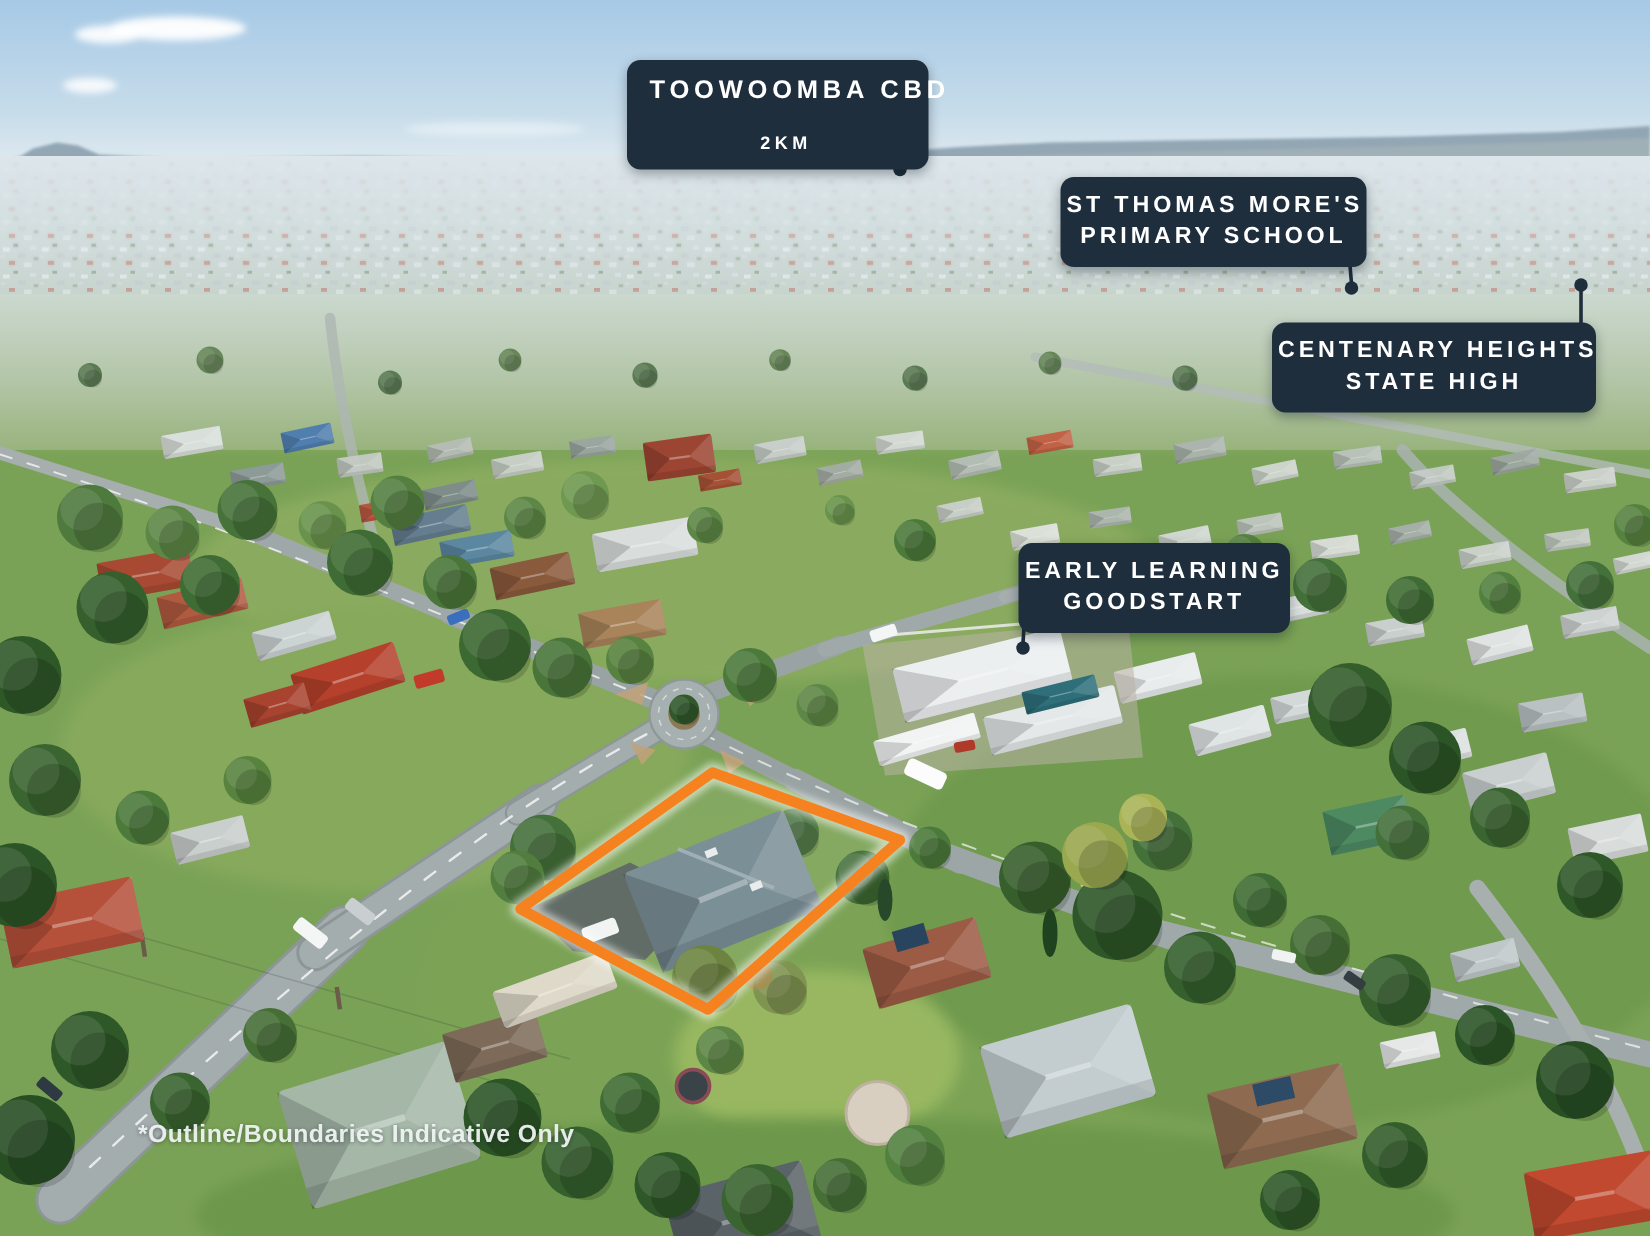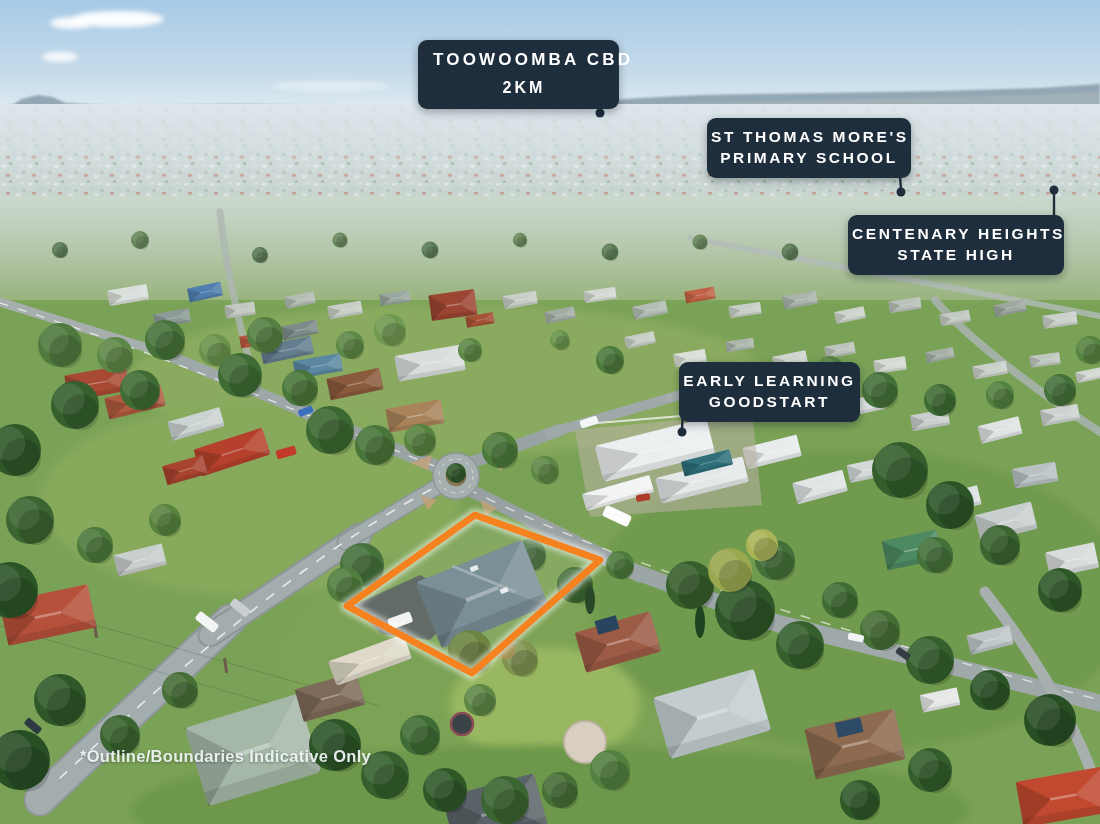--- a/index.html
+++ b/index.html
@@ -7,22 +7,22 @@
          font-family:"Liberation Sans",sans-serif;background:#9fb48a;}
   .stage svg{position:absolute;inset:0;display:block;}
   .leader{stroke:var(--label-bg,#1f2e3c);stroke-width:2.4;fill:none;}
   .pin{fill:var(--label-bg,#1f2e3c);}
   .accent{stroke:var(--accent-orange,#f5821f);}
   .callout{position:absolute;background:var(--label-bg,#1f2e3c);color:var(--label-text,#fff);
            border-radius:9px;text-align:center;padding:8px 4px 9px 4px;
            box-shadow:0 3px 8px rgba(10,20,30,.35);z-index:5;}
   .c-line{font-weight:bold;letter-spacing:2.6px;font-size:15.5px;line-height:1.38;white-space:nowrap;}
   .c-big{font-size:17px;letter-spacing:3.2px;}
-  .c-sub{font-size:16px;letter-spacing:3px;margin-top:6px;}
-  .disclaimer{position:absolute;left:80px;top:747px;color:#eef3f2;font-size:16.5px;
+  .c-sub{font-size:12px;letter-spacing:3px;margin-top:16px;}
+  .disclaimer{position:absolute;left:92px;top:747px;color:#eef3f2;font-size:16.5px;
               font-weight:bold;letter-spacing:.3px;opacity:.95;z-index:5;
               text-shadow:0 1px 3px rgba(20,30,30,.45);}
 </style>
 </head>
 <body>
 
 <div class="stage">
 
 <svg viewBox="0 0 1100 824" width="1100" height="824">
   <defs>

